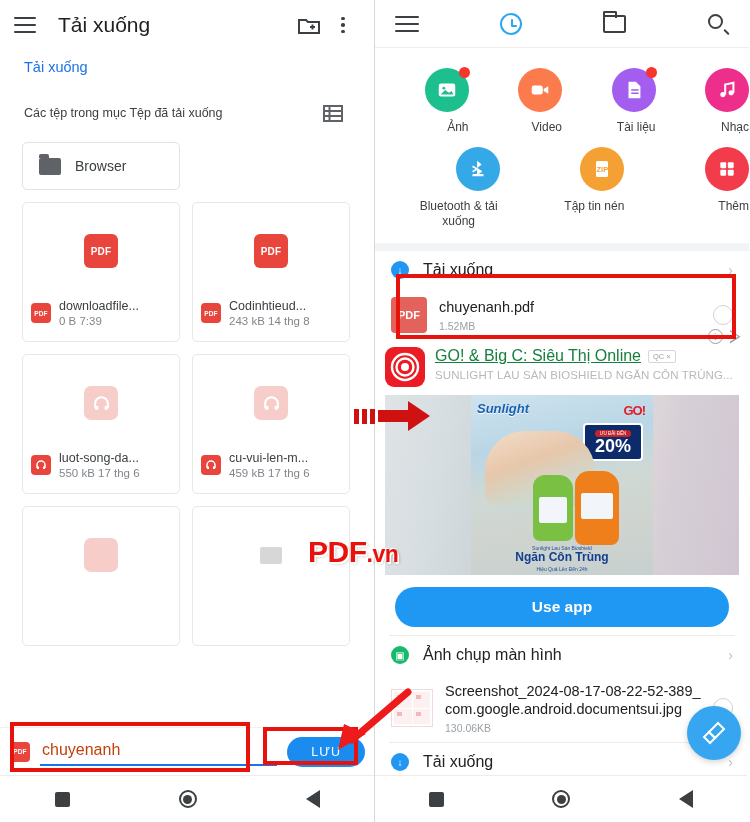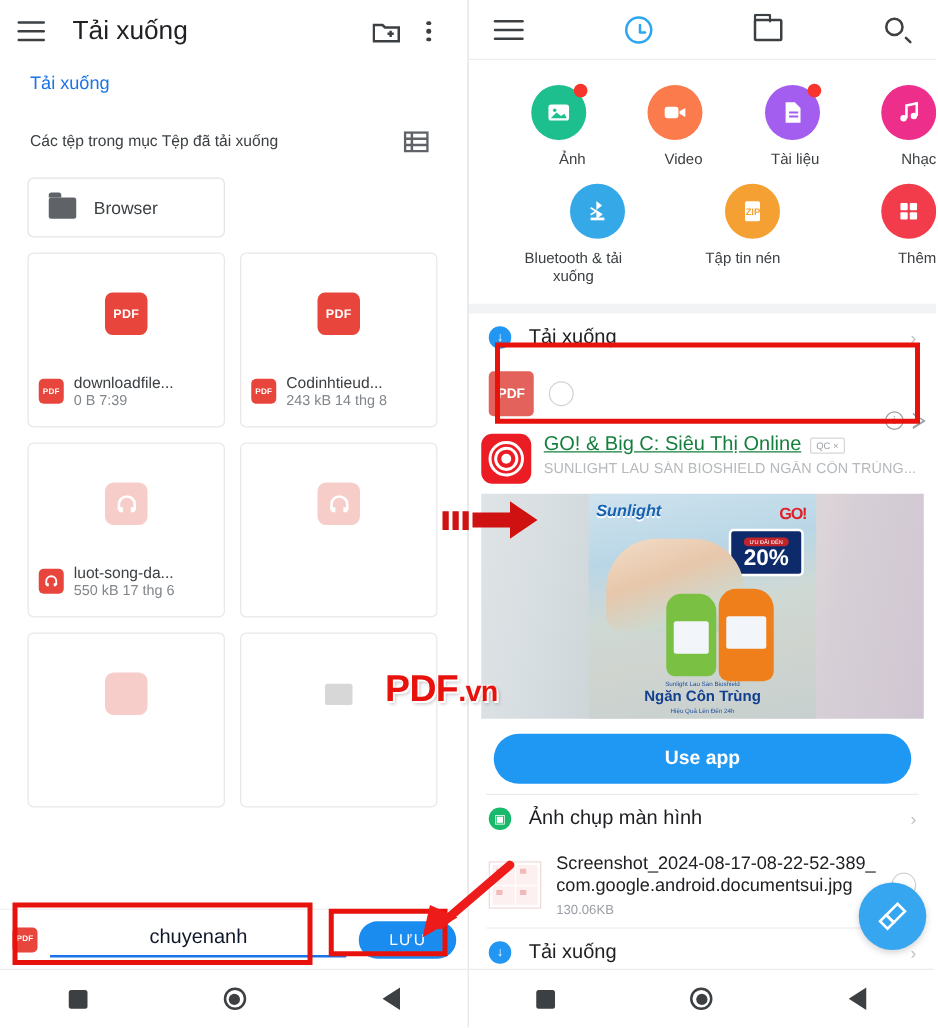--- a/index.html
+++ b/index.html
@@ -71,23 +71,22 @@
 
   
   .rename-bar {
     position: absolute; left: 0; bottom: 47px; width: 375px; height: 48px;
     background: #fff; display: flex; align-items: center; padding: 0 10px; gap: 10px;
     border-top: 1px solid #f0f0f0;
   }
   .rn-input-wrap { flex: 1; position: relative; }
   .rn-input {
     width: 100%; border: none; border-bottom: 2px solid #1a73e8; background: transparent;
-    font-size: 16px; color: #0f172a; padding: 3px 2px 5px 2px; outline: none;
+    font-size: 16px; color: #c2410c; padding: 3px 2px 5px 2px; outline: none;
     font-family: "Liberation Sans", sans-serif;
-    text-align: center;
   }
   .luu-btn {
     background: #1a8cf0; color: #fff; border: none; border-radius: 18px;
     height: 30px; padding: 0 24px; font-size: 12.5px; letter-spacing: 1px;
     font-family: Liberation Sans, sans-serif;
   }
 
   
   .navbar {
     position: absolute; left: 0; bottom: 0; width: 375px; height: 47px;
@@ -301,20 +300,32 @@
         </div>
         <div class="file-card">
           <div class="fc-thumb">
             <div class="aud-badge">
               <svg width="19" height="19" viewBox="0 0 24 24">
                 <path d="M4 18v-6a8 8 0 0116 0v6" fill="none" stroke="#fff" stroke-width="2.6"></path>
                 <path d="M4 15h4v5H4zM16 15h4v5h-4z" fill="#fff"></path>
               </svg>
             </div>
           </div>
+          <div class="fc-meta">
+            <div class="aud-badge sm">
+              <svg width="12" height="12" viewBox="0 0 24 24">
+                <path d="M4 18v-6a8 8 0 0116 0v6" fill="none" stroke="#fff" stroke-width="3"></path>
+                <path d="M4 15h4v5H4zM16 15h4v5h-4z" fill="#fff"></path>
+              </svg>
+            </div>
+            <div class="fc-text">
+              <div class="fc-name">cu-vui-len-m...</div>
+              <div class="fc-sub">459 kB 17 thg 6</div>
+            </div>
+          </div>
         </div>
       </div>
 
       <div class="file-row">
         <div class="file-card">
           <div class="fc-thumb">
             <div class="aud-badge"></div>
           </div>
         </div>
         <div class="file-card">
@@ -446,20 +457,24 @@
     <div class="sec-divider"></div>
 
     <div class="list-head">
       <div class="lh-icon" style="background:#2196f3">↓</div>
       <div class="lh-title">Tải xuống</div>
       <div class="chev">›</div>
     </div>
 
     <div class="file-line">
       <div class="fl-icon">PDF</div>
+      <div class="fl-body">
+        <div class="fl-name">chuyenanh.pdf</div>
+        <div class="fl-size">1.52MB</div>
+      </div>
       <div class="radio-o"></div>
     </div>
 
     <div class="ad-wrap">
       <div class="ad-ctl">
         <div class="ad-i">i</div>
         <div class="ad-play"></div>
       </div>
       <div class="ad-head">
         <div class="ad-logo">

